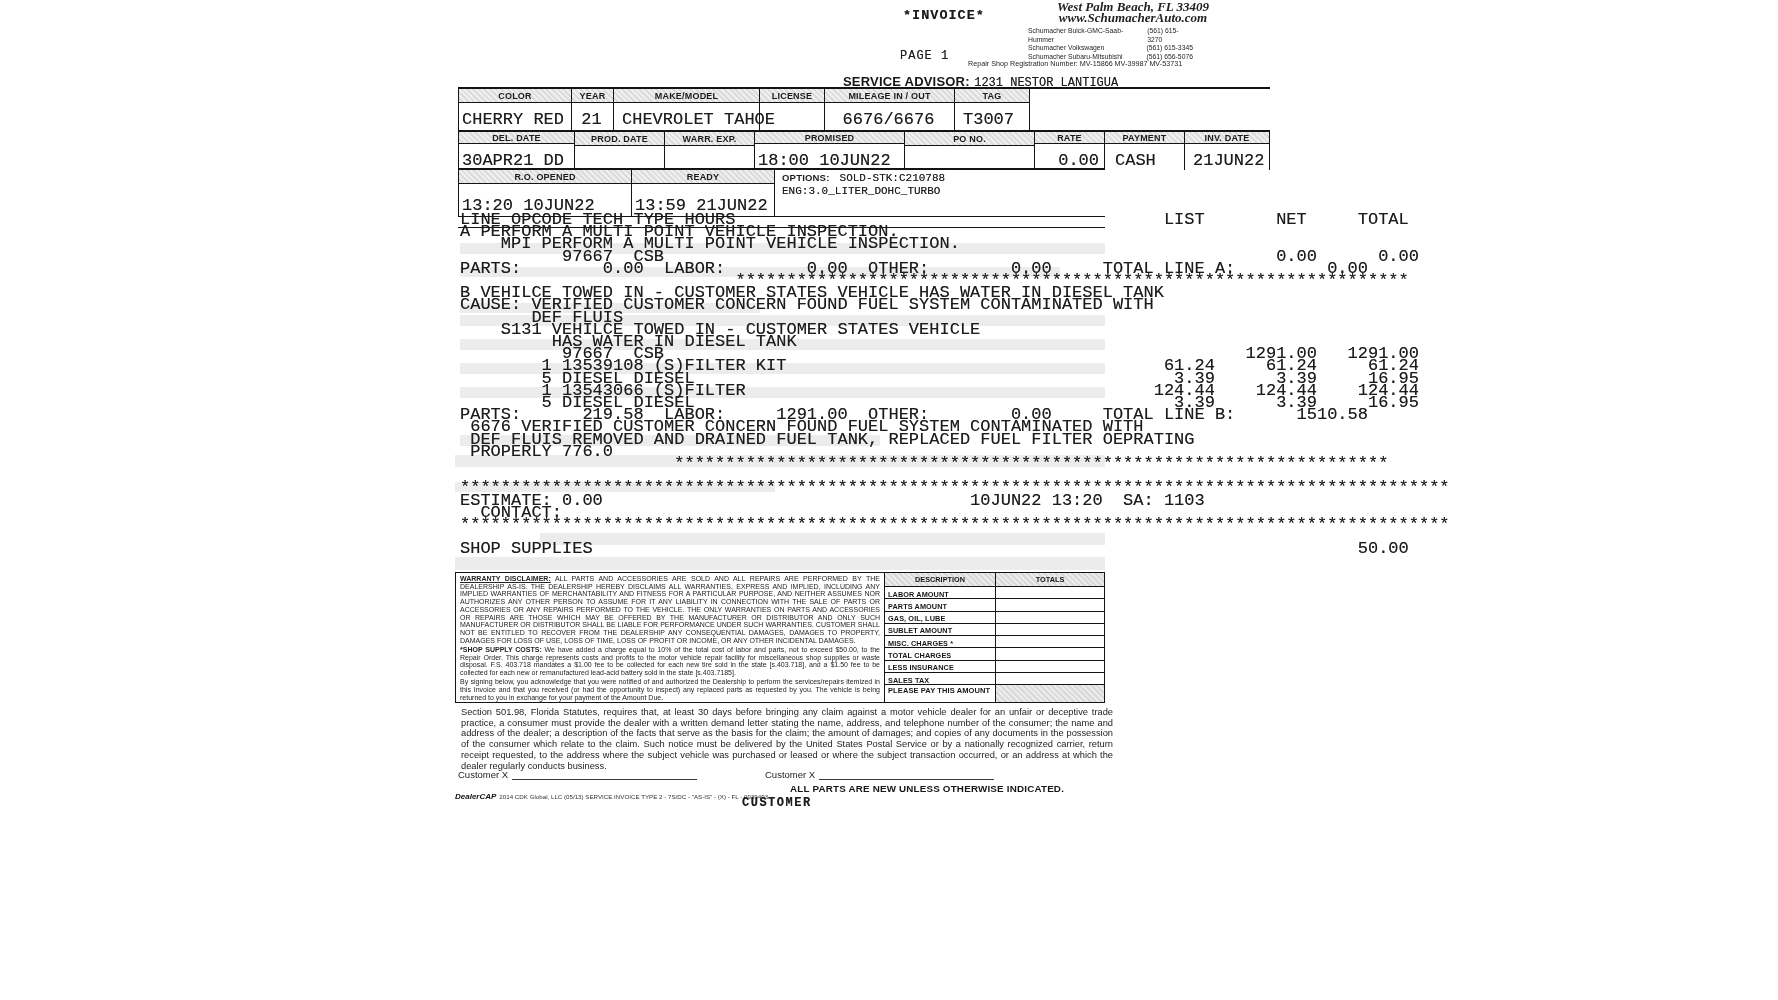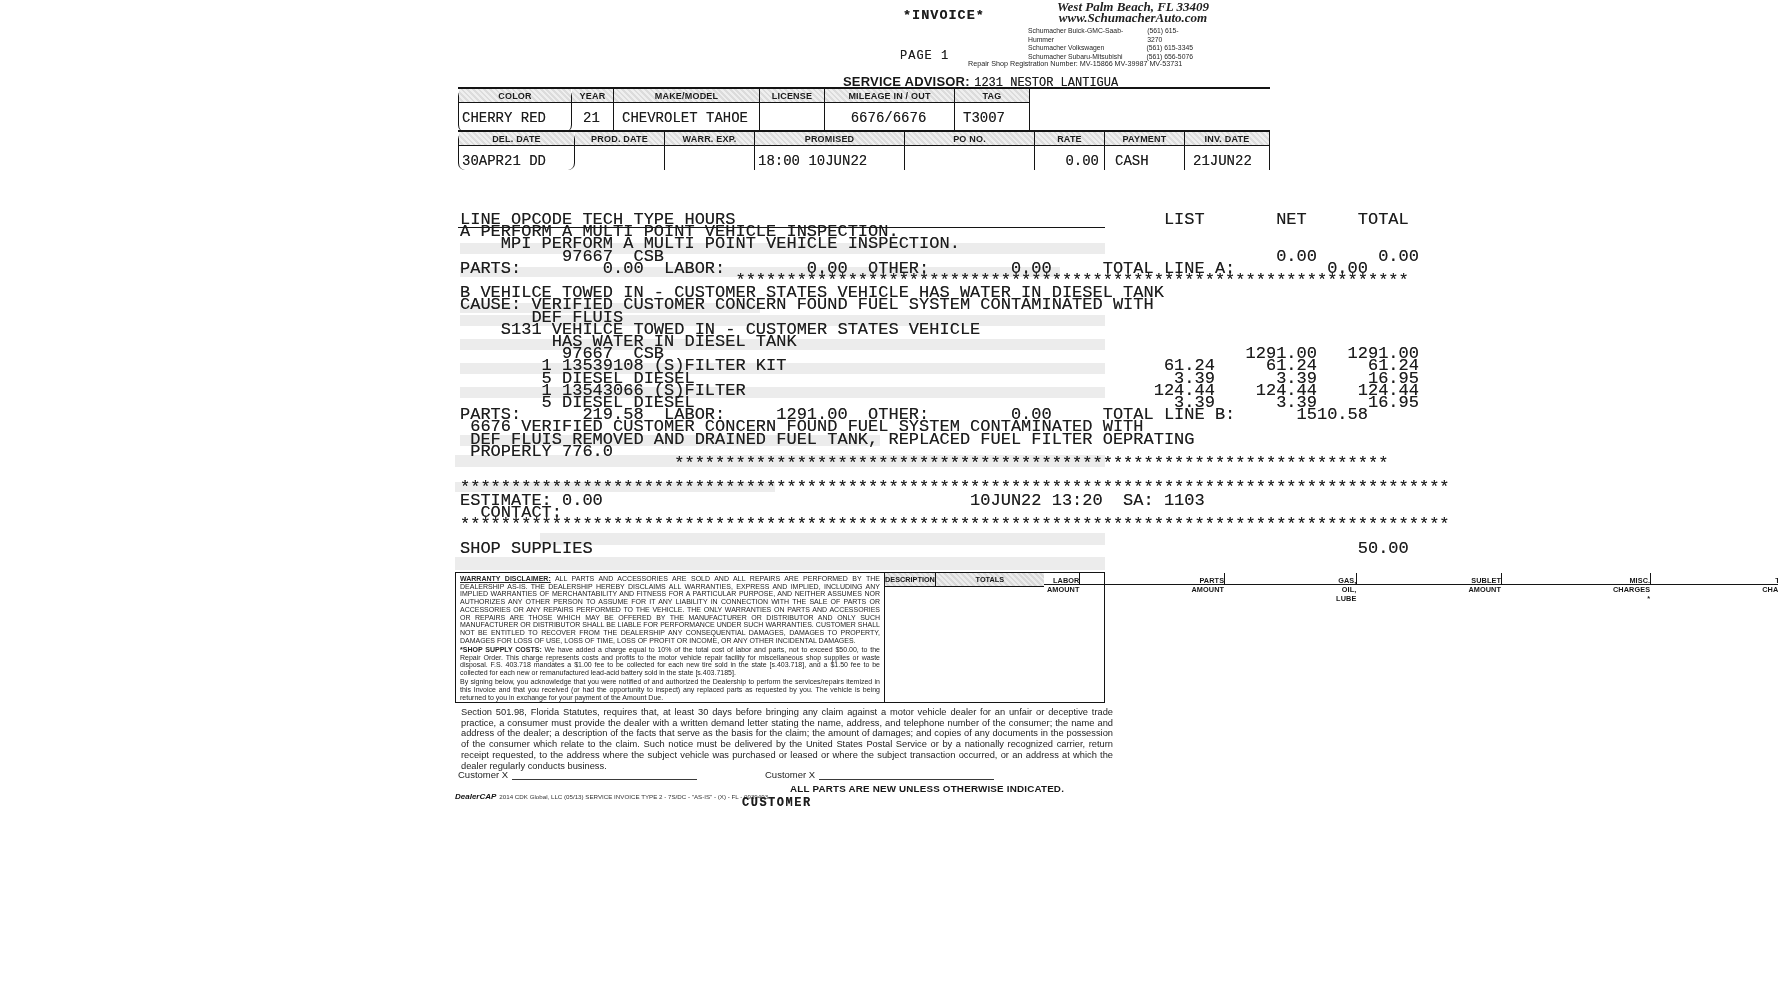--- a/index.html
+++ b/index.html
@@ -18,46 +18,46 @@
   .stores{left:588px;top:27px;width:165px;font-size:6.8px;line-height:8.6px;color:#262626;}
   .store-row{display:flex;justify-content:space-between;}
   .reg-line{left:528px;top:59px;font-size:7.2px;color:#1f1f1f;}
   .sa-line{left:403px;top:72px;white-space:nowrap;}
   .sa-label{font-weight:bold;font-size:13px;letter-spacing:.2px;}
   .sa-value{font-size:12px;}
 
   
   .grid{display:flex;border-top:2px solid #141414;}
   .gcol{border-right:1.5px solid #141414;display:flex;flex-direction:column;box-sizing:border-box;}
-  .gcol:first-child{border-left:1.5px solid #141414;border-radius:7px;}
+  .gcol:first-child{border-left:1.5px solid #141414;}
   .ghead{height:13px;border-bottom:1.5px solid #141414;display:flex;align-items:center;justify-content:center;
     font-size:9px;font-weight:bold;letter-spacing:.2px;color:#1b1b1b;
     background:#dcdcdc;
     background-image:repeating-linear-gradient(45deg,rgba(255,255,255,.55) 0 2px,rgba(0,0,0,0) 2px 4px);}
-  .gval{flex:1;font-size:14px;padding:7px 2px 0 3px;white-space:nowrap;overflow:visible;}
+  .gval{flex:1;font-size:17px;padding:7px 2px 0 3px;white-space:nowrap;overflow:visible;}
   .gval.center{text-align:center;padding-left:0;}
   .gval.right{text-align:right;padding-right:5px;}
   .grid3-wrap{display:flex;border-top:2px solid #141414;border-bottom:1.5px solid #141414;}
   .options{flex:1;padding:2px 0 0 7px;}
   .options .opt-line{font-size:11px;line-height:12.5px;white-space:pre;}
   .opt-label{font-family:"Liberation Sans",sans-serif;font-weight:bold;font-size:9.5px;
     text-shadow:none;letter-spacing:.2px;margin-right:10px;}
   .rule{border-top:1.5px solid #141414;height:0;}
 
   
   .ro-body{left:20px;top:214px;margin:0;font-size:17px;line-height:12.2px;white-space:pre;}
 
   
   .legal-box{left:15px;top:572px;width:650px;height:131px;border:1.5px solid #141414;
     display:flex;box-sizing:border-box;background:rgba(255,255,255,0);}
   .legal-left{flex:1;border-right:1.5px solid #141414;padding:2px 4px 0 4px;display:flex;
     flex-direction:column;overflow:hidden;}
   .legal-para{font-size:7px;line-height:7.7px;text-align:justify;color:#242424;margin:0 0 1.5px 0;}
   .legal-para .plabel{font-weight:bold;text-decoration:underline;}
-  .totals{width:219px;display:flex;font-size:7.3px;box-sizing:border-box;text-align:right;}
+  .totals{width:219px;display:flex;flex-direction:column;font-size:7.3px;box-sizing:border-box;}
   .t-head{height:13px;display:flex;border-bottom:1px solid #141414;font-weight:bold;}
   .t-desc{flex:1;display:flex;align-items:center;justify-content:center;
     background:#d9d9d9;background-image:repeating-linear-gradient(45deg,rgba(255,255,255,.5) 0 2px,rgba(0,0,0,0) 2px 4px);}
   .t-tot{width:108px;border-left:1px solid #141414;display:flex;align-items:center;justify-content:center;
     background:#d9d9d9;background-image:repeating-linear-gradient(45deg,rgba(255,255,255,.5) 0 2px,rgba(0,0,0,0) 2px 4px);}
   .t-row{height:12.3px;display:flex;border-bottom:1px solid #141414;box-sizing:border-box;}
   .t-label{flex:1;font-weight:bold;padding:2.5px 0 0 3px;letter-spacing:.1px;}
   .t-val{width:108px;border-left:1px solid #141414;}
   .t-final{flex:1;display:flex;}
   .t-final .t-label{font-size:7.5px;line-height:8px;padding-top:2px;width:60px;flex:1;}
@@ -178,20 +178,34 @@
     <div class="gcol" style="width:80px">
       <div class="ghead">PAYMENT</div>
       <div class="gval mono" style="padding-left:10px">CASH</div>
     </div>
     <div class="gcol" style="width:85px">
       <div class="ghead">INV. DATE</div>
       <div class="gval mono" style="padding-left:8px">21JUN22</div>
     </div>
   </div>
 
+  <div class="abs grid3-wrap" style="left:18px;top:168px;width:647px;height:46px">
+    <div class="gcol" style="width:174px">
+      <div class="ghead">R.O. OPENED</div>
+      <div class="gval mono" style="padding-top:12px">13:20 10JUN22</div>
+    </div>
+    <div class="gcol" style="width:143px">
+      <div class="ghead">READY</div>
+      <div class="gval mono" style="padding-top:12px">13:59 21JUN22</div>
+    </div>
+    <div class="options">
+      <div class="opt-line mono"><span class="opt-label">OPTIONS:</span><span>SOLD-STK:C210788</span></div>
+      <div class="opt-line mono">ENG:3.0_LITER_DOHC_TURBO</div>
+    </div>
+  </div>
 
   <div class="abs rule" style="left:18px;top:227px;width:647px"></div>
 
   <pre class="abs ro-body mono">LINE OPCODE TECH TYPE HOURS                                          LIST       NET     TOTAL
 A PERFORM A MULTI POINT VEHICLE INSPECTION.
     MPI PERFORM A MULTI POINT VEHICLE INSPECTION.
           97667  CSB                                                            0.00      0.00
 PARTS:        0.00  LABOR:        0.00  OTHER:        0.00     TOTAL LINE A:         0.00
                            ******************************************************************
 B VEHILCE TOWED IN - CUSTOMER STATES VEHICLE HAS WATER IN DIESEL TANK

